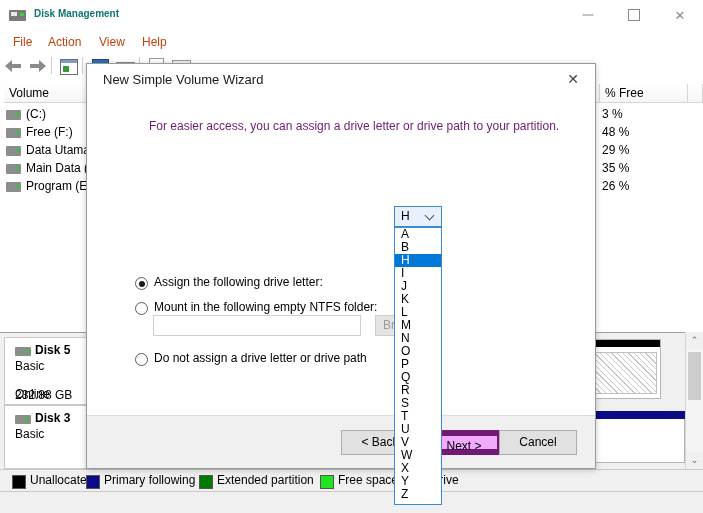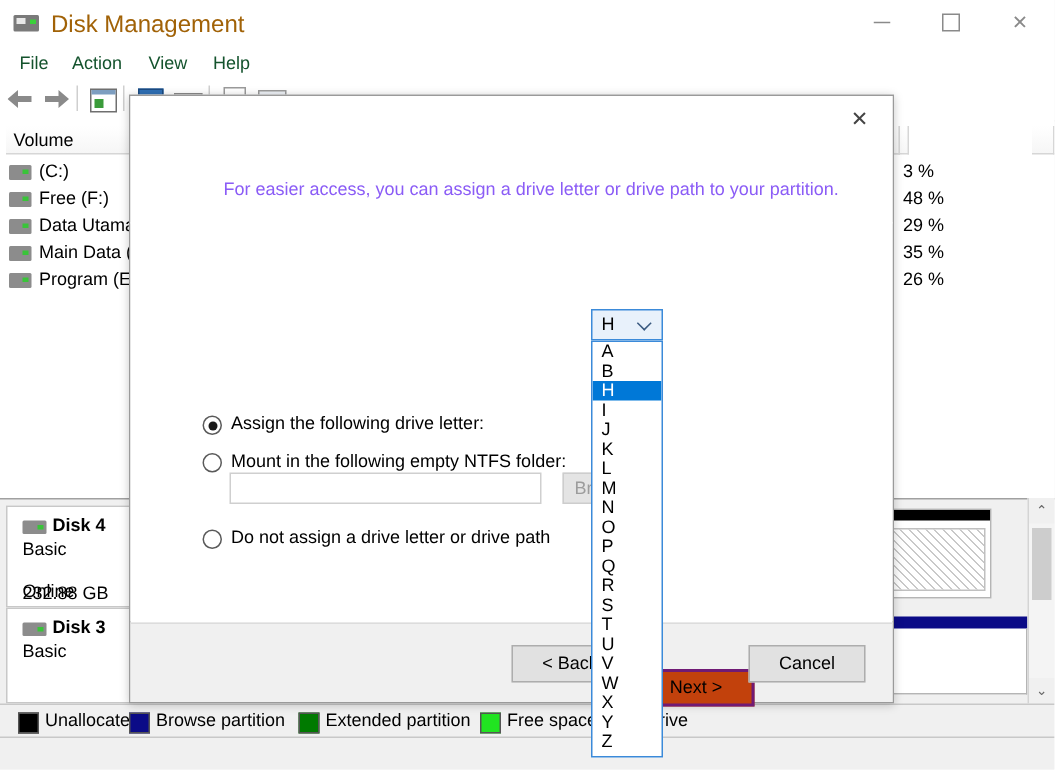--- a/index.html
+++ b/index.html
@@ -11,30 +11,30 @@
     -webkit-font-smoothing:antialiased;
   }
   #app{position:relative;width:703px;height:513px;background:#f0f0f0;}
 
   
   .titlebar{position:absolute;left:0;top:0;width:703px;height:32px;background:#ffffff;}
   .tb-icon{position:absolute;left:9px;top:8px;width:17px;height:14px;}
   .tb-icon .body{position:absolute;left:0;top:2px;width:17px;height:11px;background:#7a7a7a;border-radius:1px;}
   .tb-icon .screen{position:absolute;left:2px;top:4px;width:6px;height:4px;background:#e8e8e8;}
   .tb-icon .led{position:absolute;left:11px;top:5px;width:4px;height:3px;background:#3ad13a;}
-  .tb-title{position:absolute;left:34px;top:8px;font-size:16px;color:#a16207;}
+  .tb-title{position:absolute;left:34px;top:8px;font-size:10px;color:#0f766e;font-weight:bold;}
   .wbtn{position:absolute;top:0;width:46px;height:30px;cursor:default;}
   .wbtn .g{position:absolute;left:50%;top:50%;transform:translate(-50%,-50%);color:#8a8a8a;font-size:13px;line-height:1;}
   #btn-min{right:92px;} #btn-max{right:46px;} #btn-close{right:0px;}
   .sq{display:block;width:10px;height:10px;border:1px solid #8a8a8a;}
   .dash{display:block;width:11px;height:1px;background:#8a8a8a;}
 
   
   .menubar{position:absolute;left:0;top:32px;width:703px;height:20px;background:#ffffff;}
-  .menu-item{position:absolute;top:2px;height:17px;padding:1px 7px 0 7px;font-size:12px;color:#14532d;cursor:default;}
+  .menu-item{position:absolute;top:2px;height:17px;padding:1px 7px 0 7px;font-size:12px;color:#c2410c;cursor:default;}
 
   
   .toolbar{position:absolute;left:0;top:52px;width:703px;height:28px;background:#ffffff;border-bottom:1px solid #dcdcdc;}
   .tbtn{position:absolute;top:3px;width:24px;height:22px;cursor:default;}
   .arrow-l,.arrow-r{position:absolute;left:3px;top:5px;width:17px;height:12px;}
   .sep{position:absolute;top:5px;width:1px;height:17px;background:#cfcfcf;}
   .ico-list{position:absolute;left:4px;top:4px;width:16px;height:14px;background:#fff;border:1px solid #6f6f6f;}
   .ico-list:before{content:"";position:absolute;left:0;top:0;width:16px;height:3px;background:#7d9ec0;}
   .ico-list:after{content:"";position:absolute;left:2px;top:6px;width:6px;height:6px;background:#3a9b3a;}
   .ico-blue{position:absolute;left:4px;top:4px;width:15px;height:14px;background:#2f6fb5;border:1px solid #1b4a80;}
@@ -87,36 +87,36 @@
 
   
   .dialog{position:absolute;left:86px;top:63px;width:508px;height:404px;background:#ffffff;
      border:1px solid #9a9a9a;box-shadow:0 1px 6px rgba(0,0,0,.22);}
   .dlg-title{position:absolute;left:0;top:0;width:100%;height:32px;background:#ffffff;}
   .dlg-title-text{position:absolute;left:16px;top:8px;font-size:13px;color:#1a1a1a;}
   .dlg-close{position:absolute;right:0;top:0;width:44px;height:30px;cursor:default;}
   .dlg-close span{position:absolute;left:50%;top:50%;transform:translate(-50%,-50%);color:#444;font-size:14px;}
   .dlg-head{position:absolute;left:0;top:32px;width:100%;height:52px;background:#ffffff;border-bottom:1px solid #dcdcdc;}
   .dlg-h1{position:absolute;left:46px;top:3px;font-size:13px;font-weight:bold;color:#000;}
-  .dlg-h2{position:absolute;left:62px;top:23px;font-size:12px;color:#8b5cf6;}
+  .dlg-h2{position:absolute;left:62px;top:23px;font-size:12px;color:#701a75;}
   .dlg-body{position:absolute;left:0;top:84px;width:100%;height:266px;background:#ffffff;}
   .dlg-foot{position:absolute;left:0;bottom:0;width:100%;height:52px;background:#f0f0f0;border-top:1px solid #dcdcdc;}
 
   .radio-row{position:absolute;left:0;height:18px;font-size:12px;cursor:default;white-space:nowrap;}
   .radio{position:absolute;left:0;top:2px;width:13px;height:13px;border:1px solid #5a5a5a;border-radius:50%;background:#fff;box-sizing:border-box;}
   .radio.on:after{content:"";position:absolute;left:2.5px;top:2.5px;width:6px;height:6px;border-radius:50%;background:#1a1a1a;}
   .radio-lbl{position:absolute;left:19px;top:0px;}
 
   .ntfs-input{position:absolute;background:#ffffff;border:1px solid #cfcfcf;box-sizing:border-box;cursor:default;}
   .browse-btn{position:absolute;background:#e4e4e4;border:1px solid #cdcdcd;color:#9c9c9c;
      font-size:12px;text-align:center;box-sizing:border-box;cursor:default;overflow:hidden;white-space:nowrap;}
 
   .dbtn{position:absolute;background:#e1e1e1;border:1px solid #adadad;box-sizing:border-box;
      font-size:12px;color:#000;text-align:center;cursor:default;}
-  .dbtn.focus{border:2px solid #701a75;background:#c2410c;margin-top:16px;}
+  .dbtn.focus{border:6px solid #701a75;background:#f0abfc;}
 
   
   .combo{position:absolute;left:394px;top:206px;width:48px;height:21px;background:#e8f1fb;border:1px solid #3b8ad9;box-sizing:border-box;cursor:default;}
   .combo-val{position:absolute;left:6px;top:2px;font-size:12px;color:#000;}
   .combo-arrow{position:absolute;right:6px;top:4px;width:9px;height:9px;}
   .combo-arrow:after{content:"";position:absolute;left:0;top:1px;width:6px;height:6px;
      border-right:1.4px solid #3a5a80;border-bottom:1.4px solid #3a5a80;transform:rotate(45deg);}
   .droplist{position:absolute;left:394px;top:227px;width:48px;height:278px;background:#ffffff;
      border:1px solid #3b8ad9;box-sizing:border-box;overflow:hidden;z-index:60;}
   .dopt{position:relative;height:13px;line-height:13px;padding-left:6px;font-size:12px;color:#000;cursor:default;white-space:nowrap;}
@@ -186,20 +186,21 @@
         <div class="ico-chk"></div>
       </div>
   </div>
 
   <div class="listpane">
     <div class="lheader">
       <div class="lhcell" style="left:4px;width:186px">Volume</div>
       <div class="lhcell" style="left:190px;width:410px"></div>
       <div class="lhcell" style="left:600px;width:1px"></div>
       <div class="lhcell" style="left:583px;width:17px;padding-left:2px">...</div>
+      <div class="lhcell" style="left:600px;width:88px">% Free</div>
       <div class="lhcell" style="left:688px;width:15px"></div>
     </div>
 
     <div class="vrow" style="top:26px">
       <div class="vico"></div>
       <div class="vname">(C:)</div>
       <div class="vfree">3 %</div>
     </div>
     <div class="vrow" style="top:44px">
       <div class="vico"></div>
@@ -220,21 +221,21 @@
     <div class="vrow" style="top:98px">
       <div class="vico"></div>
       <div class="vname">Program (E:)</div>
       <div class="vfree">26 %</div>
     </div>
   </div>
 
   <div class="diskpane">
     <div class="diskblock" style="top:4px;height:66px">
       <div class="dico"></div>
-      <div class="dtitle">Disk 4</div>
+      <div class="dtitle">Disk 5</div>
       <div class="dline" style="top:21px">Basic</div>
       <div class="dline" style="top:50px">232.88 GB</div>
       <div class="dline" style="top:49px">Online</div>
     </div>
 
     <div class="diskblock" style="top:72px;height:62px">
       <div class="dico"></div>
       <div class="dtitle">Disk 3</div>
       <div class="dline" style="top:21px">Basic</div>
     </div>
@@ -259,39 +260,40 @@
     <div class="sbar-btn sb-dn">⌄</div>
   </div>
 
   <div class="legend">
     <div class="lg" style="left:12px">
       <span class="lgsw" style="background:#000000"></span>
       <span class="lgtx">Unallocated</span>
     </div>
     <div class="lg" style="left:86px">
       <span class="lgsw" style="background:#0b0b87"></span>
-      <span class="lgtx">Browse partition</span>
+      <span class="lgtx">Primary following</span>
     </div>
     <div class="lg" style="left:199px">
       <span class="lgsw" style="background:#007a00"></span>
       <span class="lgtx">Extended partition</span>
     </div>
     <div class="lg" style="left:320px">
       <span class="lgsw" style="background:#21e421"></span>
       <span class="lgtx">Free space</span>
     </div>
     <div class="lg" style="left:420px">
       <span class="lgtx" style="left:0">al drive</span>
     </div>
   </div>
 
   <div class="statusbar"></div>
 
   <div class="dialog">
     <div class="dlg-title">
+      <div class="dlg-title-text">New Simple Volume Wizard</div>
       <div class="dlg-close">
         <span>✕</span>
       </div>
     </div>
 
     <div class="dlg-head">
       <div class="dlg-h2">For easier access, you can assign a drive letter or drive path to your partition.</div>
     </div>
 
     <div class="dlg-body">

